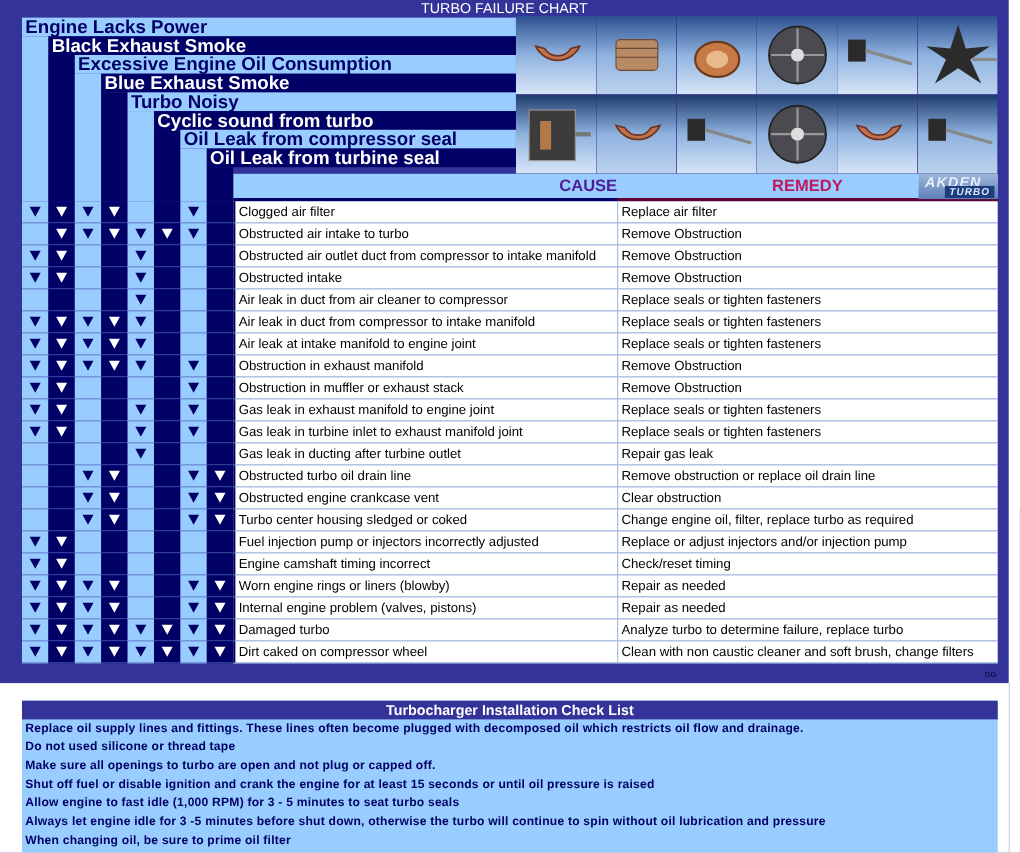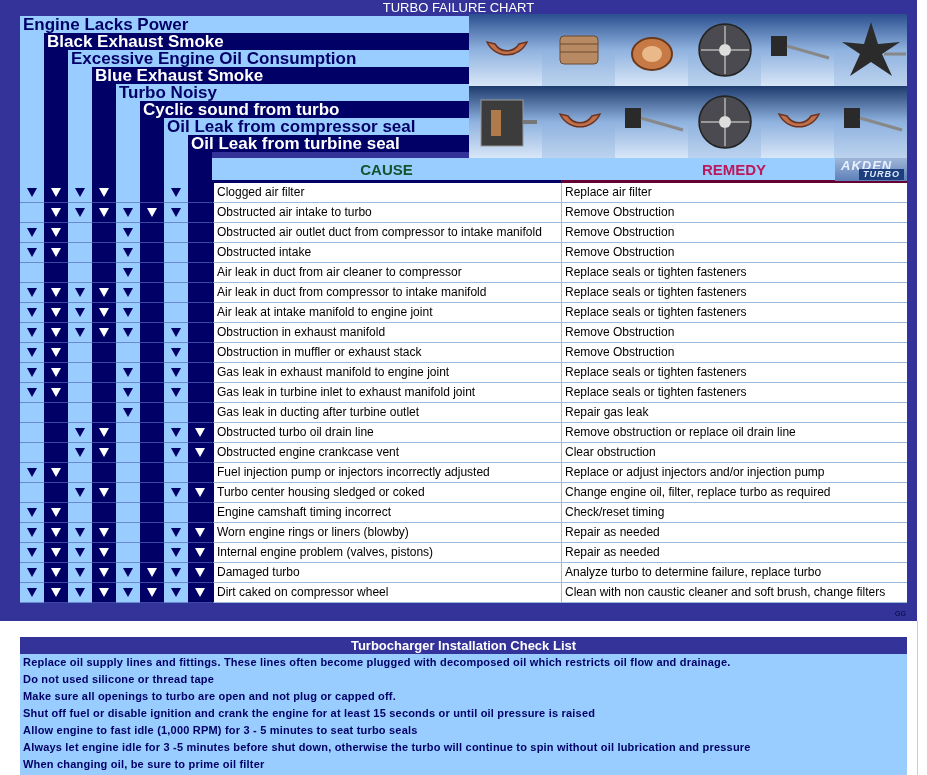--- a/index.html
+++ b/index.html
@@ -12,21 +12,21 @@
   .dark { background:#000066; }
   .banner { position:absolute; height:17px; font-weight:bold; font-size:17px; line-height:17px; padding-left:3px; box-sizing:border-box; white-space:nowrap; width:auto; }
   .banner.light { color:#000066; }
   .banner.dark { color:#ffffff; }
   
   #gallery { position:absolute; left:469px; top:14px; width:438px; height:144px; display:grid; grid-template-columns:repeat(6,1fr); grid-template-rows:repeat(2,1fr); }
   .photo { position:relative; overflow:hidden; }
   .photo svg { width:100%; height:100%; display:block; }
   
   #hdr { position:absolute; left:212px; top:158px; width:695px; height:25px; background:#99ccff; border-bottom:3px solid #000066; box-sizing:border-box; }
-  #hdr .cause { position:absolute; left:0; width:349px; text-align:center; top:3px; font-weight:bold; font-size:15px; color:#14532d; }
+  #hdr .cause { position:absolute; left:0; width:349px; text-align:right; top:3px; font-weight:bold; font-size:15px; color:#4c1d95; }
   #hdr .remedy { position:absolute; left:349px; width:346px; text-align:center; top:3px; font-weight:bold; font-size:15px; color:#be185d; }
   #hdr .remedy-line { position:absolute; left:349px; bottom:-3px; width:346px; height:3px; background:#660033; }
   #logo { position:absolute; left:835px; top:158px; width:72px; height:23px; background:linear-gradient(#9fb6d8,#5d7fb8); }
   #logo .l1 { position:absolute; left:6px; top:0px; font-weight:bold; font-size:13px; color:#e8f0ff; letter-spacing:1px; font-style:italic; }
   #logo .l2 { position:absolute; right:3px; top:11px; background:#1d3e7d; color:#dfe9ff; font-size:9px; font-weight:bold; font-style:italic; padding:0 4px; line-height:11px; letter-spacing:1px; }
   
   #rows { position:absolute; left:20px; top:183px; width:887px; }
   .row { position:relative; height:20px; display:flex; }
   .cell { width:24px; height:20px; box-sizing:border-box; border-bottom:1px solid #4a6fbf; display:flex; align-items:center; justify-content:center; }
   .cell.light { border-bottom-color:#6a8ad0; }
@@ -517,54 +517,54 @@
       <div class="cell light">
         <span class="tri"></span>
       </div>
       <div class="cell dark">
         <span class="tri"></span>
       </div>
       <div class="cause-cell">Obstructed engine crankcase vent</div>
       <div class="remedy-cell">Clear obstruction</div>
     </div>
     <div class="row">
+      <div class="cell light"></div>
+      <div class="cell dark"></div>
+      <div class="cell light">
+        <span class="tri"></span>
+      </div>
+      <div class="cell dark">
+        <span class="tri"></span>
+      </div>
+      <div class="cell light"></div>
+      <div class="cell dark"></div>
+      <div class="cell light">
+        <span class="tri"></span>
+      </div>
+      <div class="cell dark">
+        <span class="tri"></span>
+      </div>
+      <div class="cause-cell">Turbo center housing sledged or coked</div>
+      <div class="remedy-cell">Change engine oil, filter, replace turbo as required</div>
+    </div>
+    <div class="row">
       <div class="cell light">
         <span class="tri"></span>
       </div>
       <div class="cell dark">
         <span class="tri"></span>
       </div>
       <div class="cell light"></div>
       <div class="cell dark"></div>
       <div class="cell light"></div>
       <div class="cell dark"></div>
       <div class="cell light"></div>
       <div class="cell dark"></div>
       <div class="cause-cell">Fuel injection pump or injectors incorrectly adjusted</div>
       <div class="remedy-cell">Replace or adjust injectors and/or injection pump</div>
-    </div>
-    <div class="row">
-      <div class="cell light"></div>
-      <div class="cell dark"></div>
-      <div class="cell light">
-        <span class="tri"></span>
-      </div>
-      <div class="cell dark">
-        <span class="tri"></span>
-      </div>
-      <div class="cell light"></div>
-      <div class="cell dark"></div>
-      <div class="cell light">
-        <span class="tri"></span>
-      </div>
-      <div class="cell dark">
-        <span class="tri"></span>
-      </div>
-      <div class="cause-cell">Turbo center housing sledged or coked</div>
-      <div class="remedy-cell">Change engine oil, filter, replace turbo as required</div>
     </div>
     <div class="row">
       <div class="cell light">
         <span class="tri"></span>
       </div>
       <div class="cell dark">
         <span class="tri"></span>
       </div>
       <div class="cell light"></div>
       <div class="cell dark"></div>

